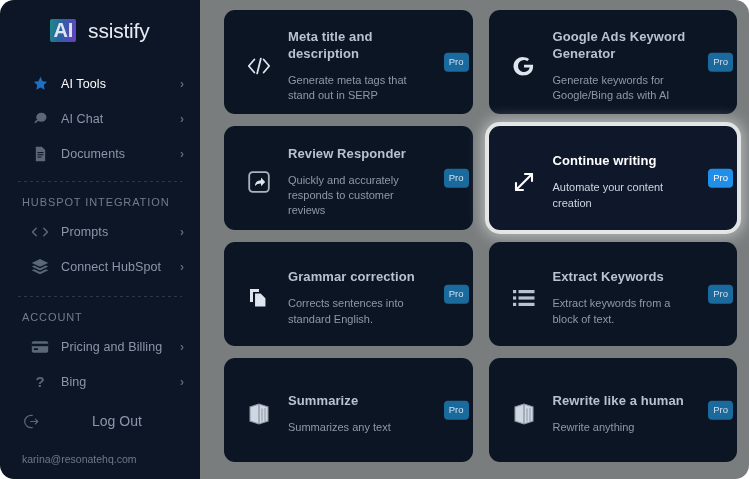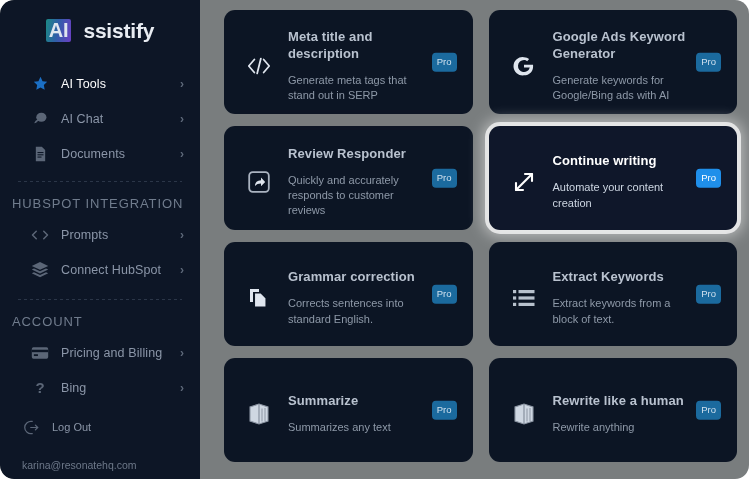--- a/index.html
+++ b/index.html
@@ -27,21 +27,21 @@
   }
   .logo {
     display:flex; align-items:center; font-size:21px; font-weight:bold; letter-spacing:-0.2px;
   }
   .logo-badge {
     display:inline-flex; align-items:center; justify-content:center;
     background:linear-gradient(100deg,#1b8a84 0%, #2f5fa8 45%, #6b3fc4 100%);
     color:#dfe6ef; font-weight:bold; font-size:20px;
     padding:1px 3px 2px 3px; border-radius:2px; line-height:1;
   }
-  .logo-rest { color:#e8ecf2; font-weight:bold; font-size:21px; line-height:1; margin-left:12px; }
+  .logo-rest { color:#e8ecf2; font-weight:normal; font-size:21px; line-height:1; margin-left:12px; }
 
   .nav { margin-top:12px; }
   .nav-item {
     display:flex; align-items:center;
     height:35px; padding:0 16px 0 22px;
     cursor:pointer; position:relative;margin-left:9px;
   }
   .nav-icon {
     width:18px; height:18px; display:flex; align-items:center; justify-content:center;
     margin-right:12px; flex:0 0 18px;
@@ -50,26 +50,26 @@
   .nav-label { font-size:12.5px; color:#8b96a8; letter-spacing:0.1px; flex:1; }
   .nav-item.active .nav-label { color:#ffffff; }
   .chev { color:#5d6879; font-size:12px; font-weight:bold; line-height:1; }
 
   .divider {
     margin:10px 18px 0 18px; height:1px;
     background-image:linear-gradient(to right,#2b3648 0 3px, transparent 3px 6px);
     background-size:6px 1px;
   }
   .section-title {
-    font-size:13px; letter-spacing:0.9px; color:#707c8d;
-    padding:14px 0 4px 12px; text-transform:uppercase;
+    font-size:11px; letter-spacing:0.9px; color:#707c8d;
+    padding:14px 0 4px 22px; text-transform:uppercase;
   }
 
   .logout-row { display:flex; align-items:center; padding:0 16px 0 22px; height:32px; margin-top:6px; cursor:pointer;}
-  .logout-label { font-size:11px; color:#8b96a8; }
+  .logout-label { font-size:14px; color:#8b96a8;margin-left:40px; }
   .email { font-size:10.5px; color:#6d7889; padding-left:22px; margin-top:16px; }
 
   
   .main {
     position:absolute; left:200px; top:0; right:0; bottom:0;
     padding:10px 12px 10px 24px;
     overflow:hidden;
   }
   .grid {
     display:grid;
@@ -99,21 +99,21 @@
   .card-title {
     font-size:13px; font-weight:bold; color:#b9c2cf; line-height:1.33;
     letter-spacing:0.1px;
   }
   .card.active .card-title { color:#ffffff; }
   .card-desc {
     font-size:11px; color:#8e99a8; line-height:1.38; margin-top:11px;
   }
   .card.active .card-desc { color:#cdd6e2; }
   .pro {
-    position:absolute; right:16px; top:50%; transform:translateY(-50%);
+    position:absolute; right:4px; top:50%; transform:translateY(-50%);
     background:#1b6a9e; color:#cfe0ee;
     font-size:9.5px; border-radius:4px;
     padding:4px 5px 5px 5px; line-height:1; font-weight:normal;
   }
   .card.active .pro { background:#1f8fea; color:#ffffff; }
 </style>
 </head>
 <body>
 
 <div class="app">

